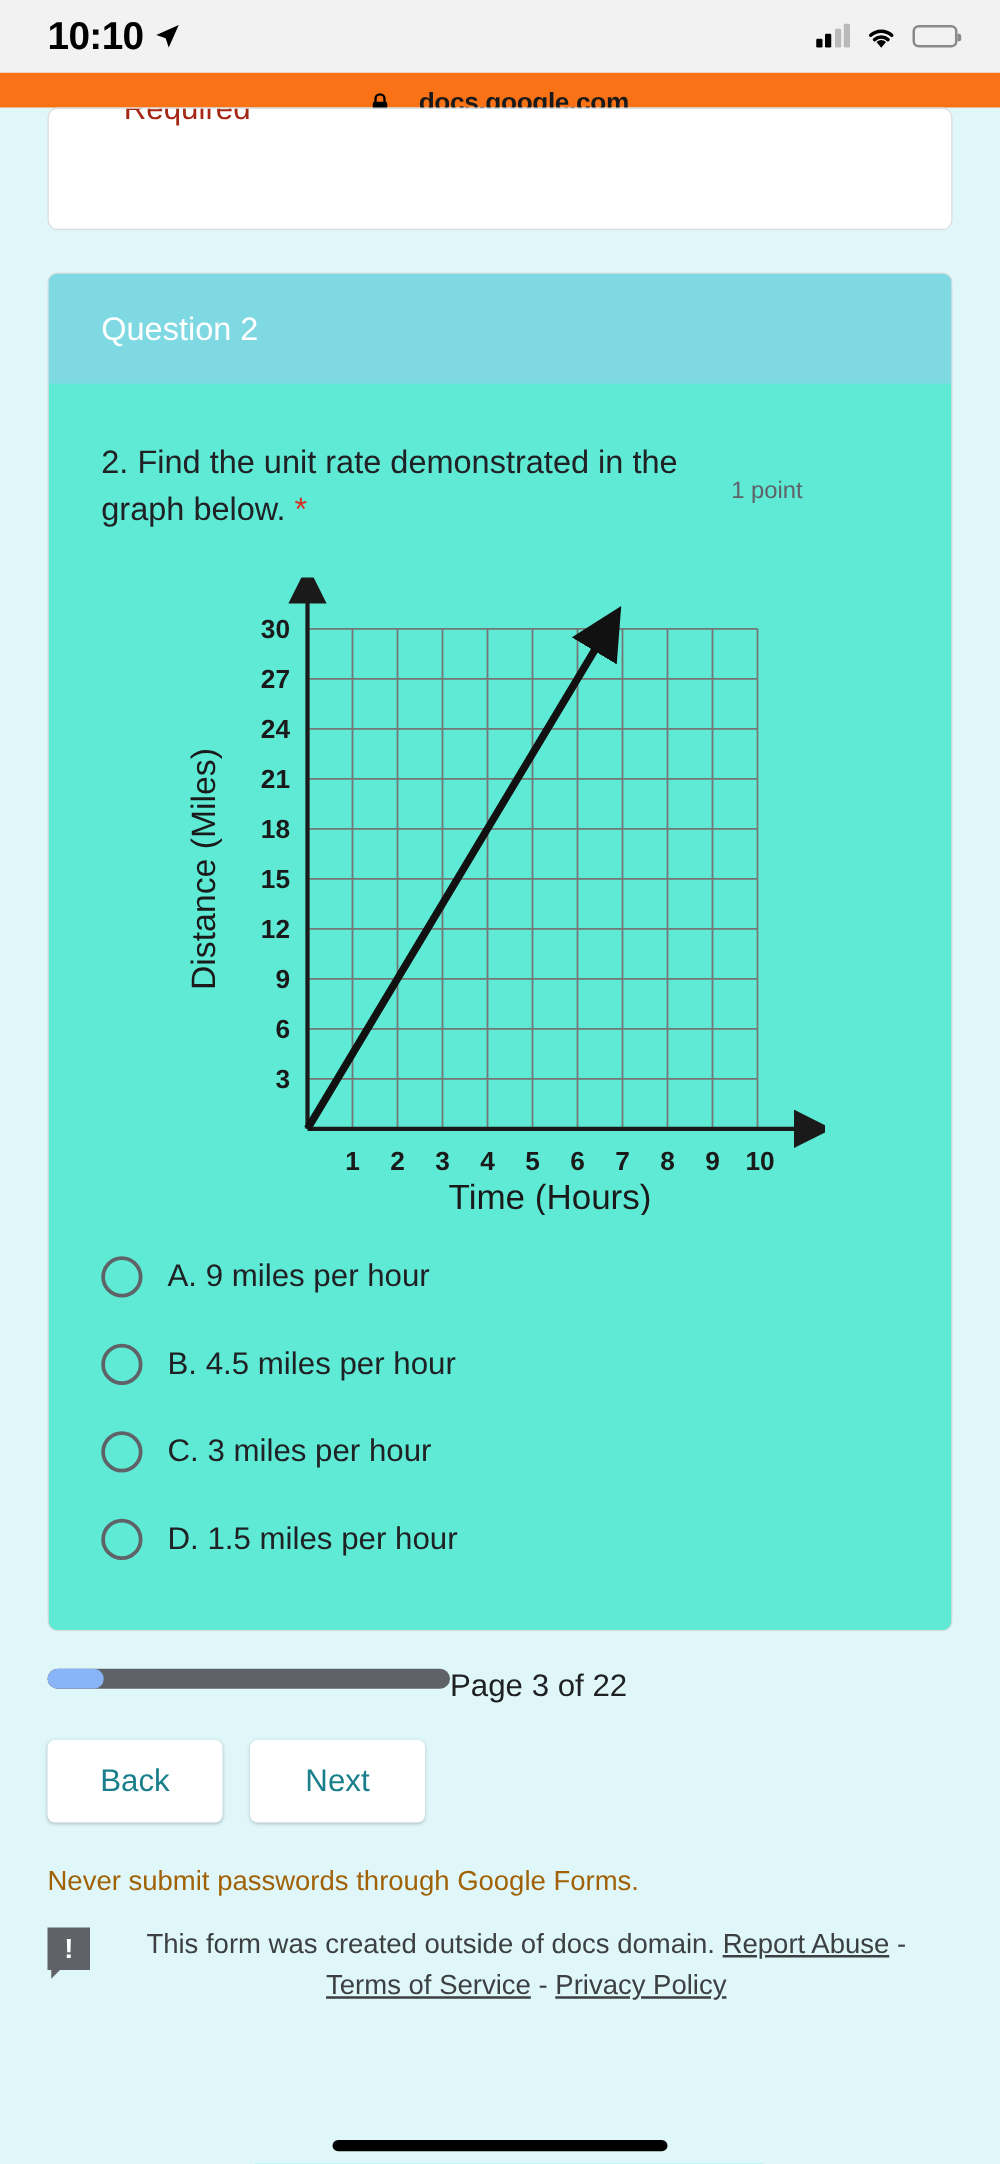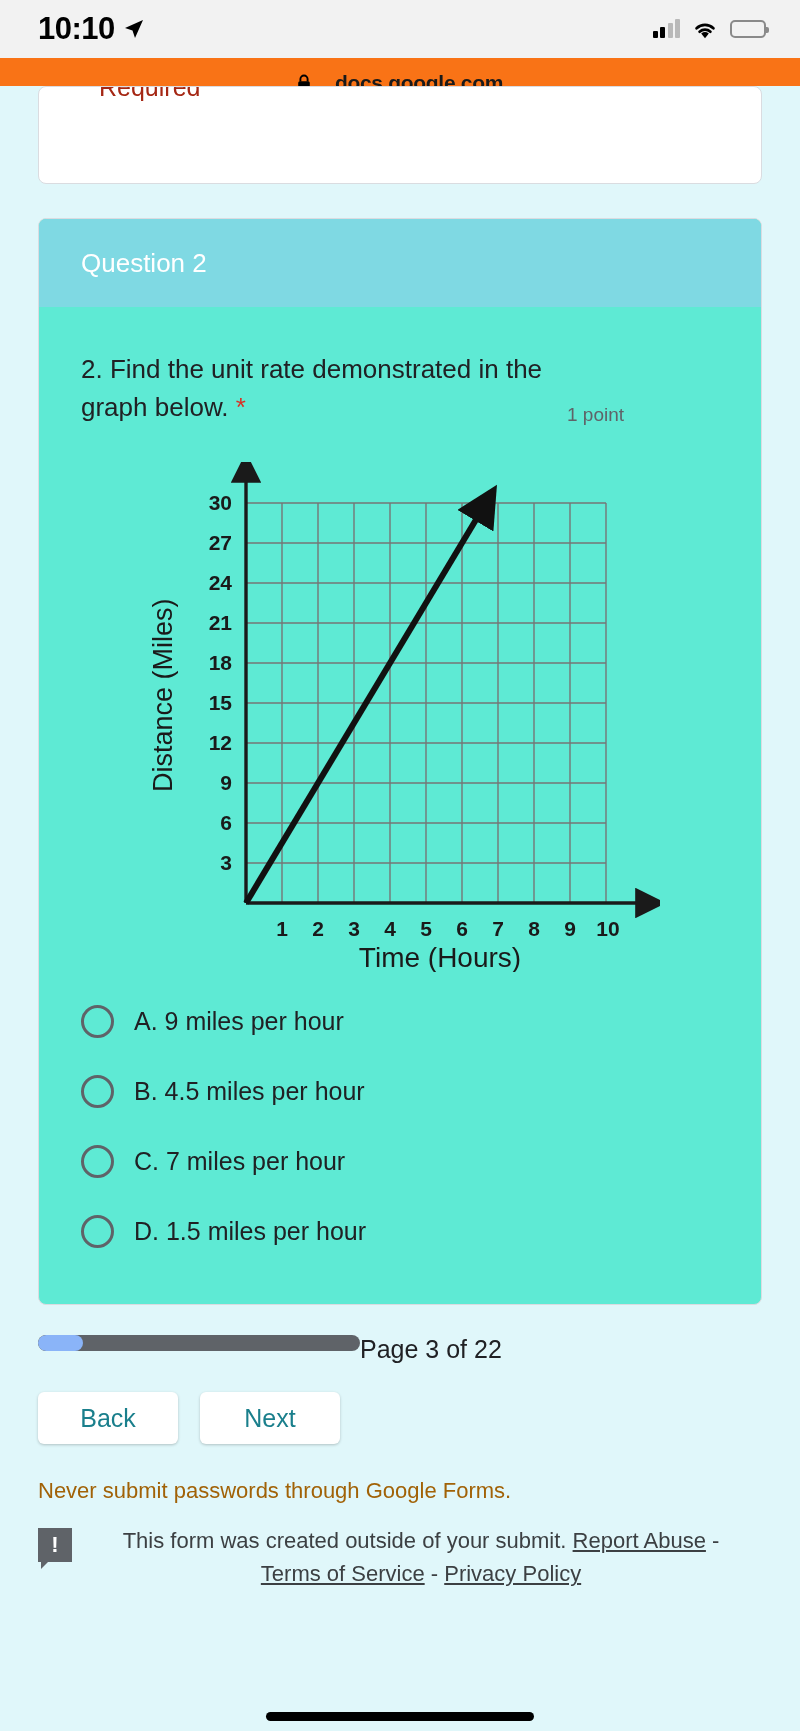--- a/index.html
+++ b/index.html
@@ -133,22 +133,22 @@
   .card-header-title {
     color: #fff;
     font-size: 26px;
   }
   .card-body {
     padding: 44px 42px 38px 42px;
   }
 
   .q-row {
     display: flex;
-    align-items: flex-end;
-    gap: 16px;
+    align-items: center;
+    gap: 34px;
   }
   .q-text {
     font-size: 26px;
     line-height: 1.45;
     color: #202124;
     flex: 1;
     max-width: 470px;
   }
   .q-asterisk { color: #d93025; }
   .q-points {
@@ -212,21 +212,21 @@
   .btn-row {
     display: flex;
     gap: 22px;
     margin-top: 28px;
   }
   .btn {
     background: #fff;
     border: none;
     border-radius: 6px;
     box-shadow: 0 1px 3px rgba(0,0,0,0.22);
-    height: 52px;
+    height: 66px;
     min-width: 140px;
     padding: 0 30px;
     font-size: 25px;
     color: #1a7f8c;
     font-family: "Liberation Sans", sans-serif;
     cursor: pointer;
   }
 
   .disclaimer {
     margin-top: 34px;
@@ -421,21 +421,21 @@
         <div class="option-row">
           <span class="radio"></span>
           <span class="option-label">A. 9 miles per hour</span>
         </div>
         <div class="option-row">
           <span class="radio"></span>
           <span class="option-label">B. 4.5 miles per hour</span>
         </div>
         <div class="option-row">
           <span class="radio"></span>
-          <span class="option-label">C. 7 miles per hour</span>
+          <span class="option-label">C. 3 miles per hour</span>
         </div>
         <div class="option-row">
           <span class="radio"></span>
           <span class="option-label">D. 1.5 miles per hour</span>
         </div>
       </div>
 
     </div>
   </div>
 </div>
@@ -452,18 +452,18 @@
   <div class="btn-row">
     <button class="btn">Back</button>
     <button class="btn">Next</button>
   </div>
 
   <div class="disclaimer">Never submit passwords through Google Forms.</div>
 
   <div class="abuse-row">
     <span class="report-icon">!</span>
     <div class="abuse-text">
-      <span>This form was created outside of your submit. </span><a href="#">Report Abuse</a><span> - </span><a href="#">Terms of Service</a><span> - </span><a href="#">Privacy Policy</a>
+      <span>This form was created outside of docs domain. </span><a href="#">Report Abuse</a><span> - </span><a href="#">Terms of Service</a><span> - </span><a href="#">Privacy Policy</a>
     </div>
   </div>
 </div>
 
 <div class="home-indicator"></div>
 
 </body></html>

